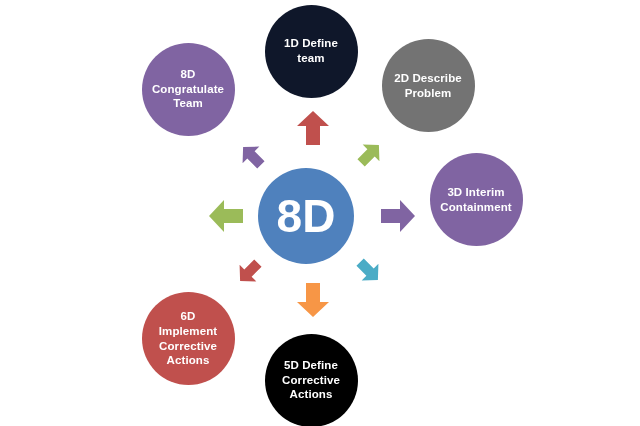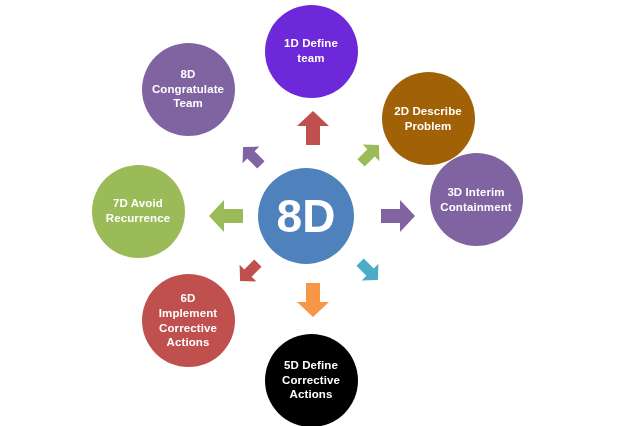--- a/index.html
+++ b/index.html
@@ -35,46 +35,42 @@
   .arrow{
     position:absolute;
     width:36px;height:36px;
   }
   .arrow svg{display:block;}
 </style>
 </head>
 <body>
 
 <div id="stage">
-    <div class="node" style="left: 264.5px; top: 4.5px; width: 93px; height: 93px; background: #6d28d9; align-items: center;">
+    <div class="node" style="left: 264.5px; top: 4.5px; width: 93px; height: 93px; background: #0f172a; align-items: center;">
       <span class="node-label">1D Define
 team</span>
     </div>
-    <div class="node" style="left: 381.5px; top: 72px; width: 93px; height: 93px; background: #a16207;">
+    <div class="node" style="left: 381.5px; top: 39px; width: 93px; height: 93px; background: #737373;">
       <span class="node-label">2D Describe
 Problem</span>
     </div>
     <div class="node" style="left: 429.5px; top: 153px; width: 93px; height: 93px; background: rgb(128, 100, 162);">
       <span class="node-label">3D Interim
 Containment</span>
     </div>
     <div class="node" style="left: 264.5px; top: 333.5px; width: 93px; height: 93px; background: #000000;">
       <span class="node-label">5D Define
 Corrective
 Actions</span>
     </div>
-    <div class="node" style="left: 141.5px; top: 274px; width: 93px; height: 93px; background: rgb(192, 80, 77);">
+    <div class="node" style="left: 141.5px; top: 292px; width: 93px; height: 93px; background: rgb(192, 80, 77);">
       <span class="node-label">6D
 Implement
 Corrective
 Actions</span>
-    </div>
-    <div class="node" style="left: 91.5px; top: 164.5px; width: 93px; height: 93px; background: rgb(155, 187, 89);">
-      <span class="node-label">7D Avoid
-Recurrence</span>
     </div>
     <div class="node" style="left: 141.5px; top: 42.5px; width: 93px; height: 93px; background: rgb(128, 100, 162);">
       <span class="node-label">8D
 Congratulate
 Team</span>
     </div>
     <div class="node center-node" style="left: 258px; top: 168px; width: 96px; height: 96px; background: rgb(79, 129, 189);">
       <span class="node-label">8D</span>
     </div>
     <div class="arrow" style="left: 295px; top: 110px; transform: rotate(0deg) scale(1);">

